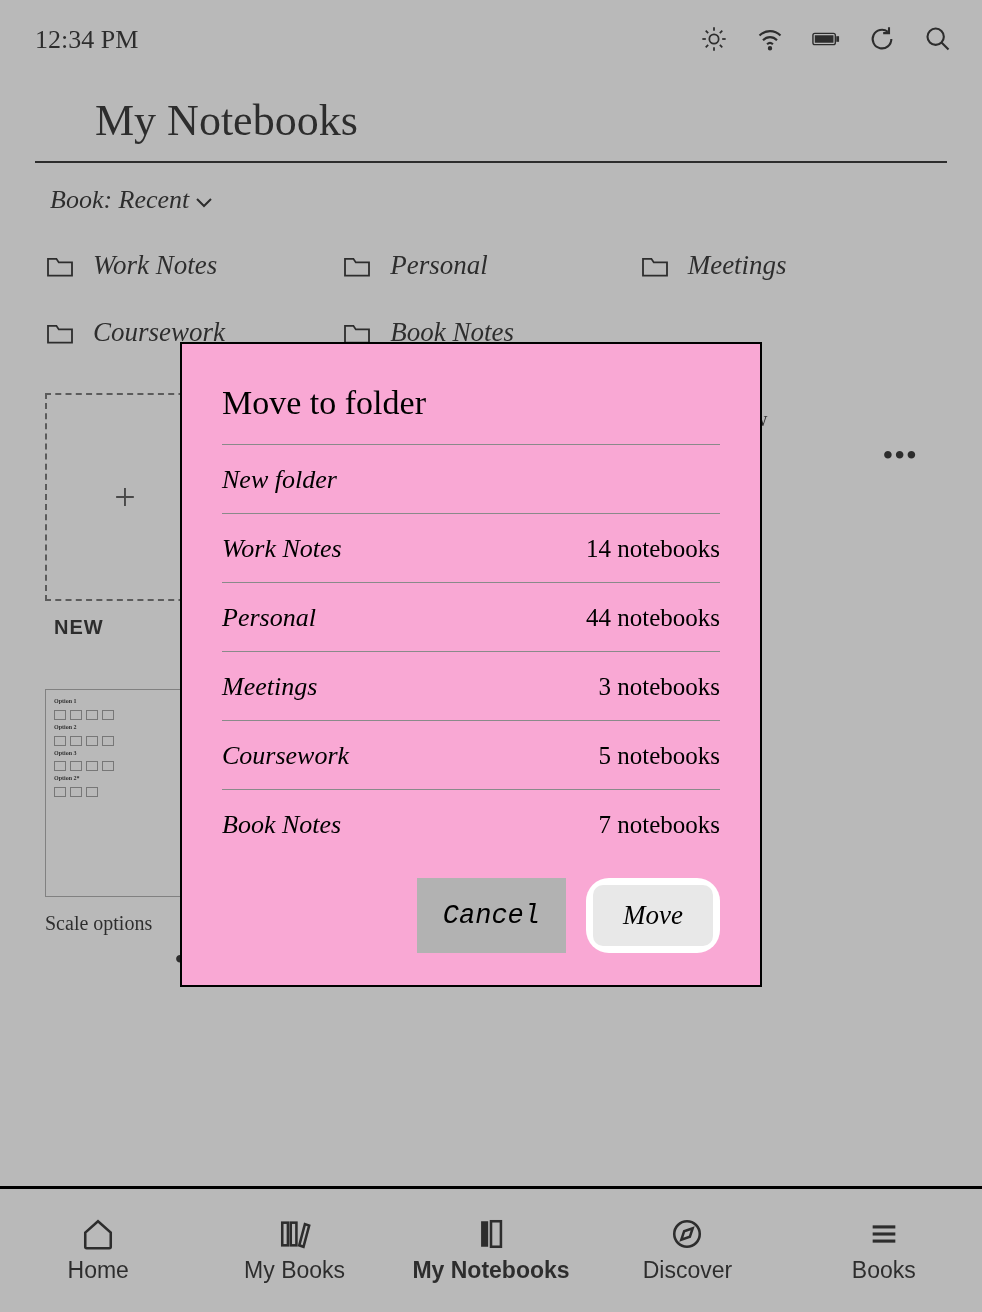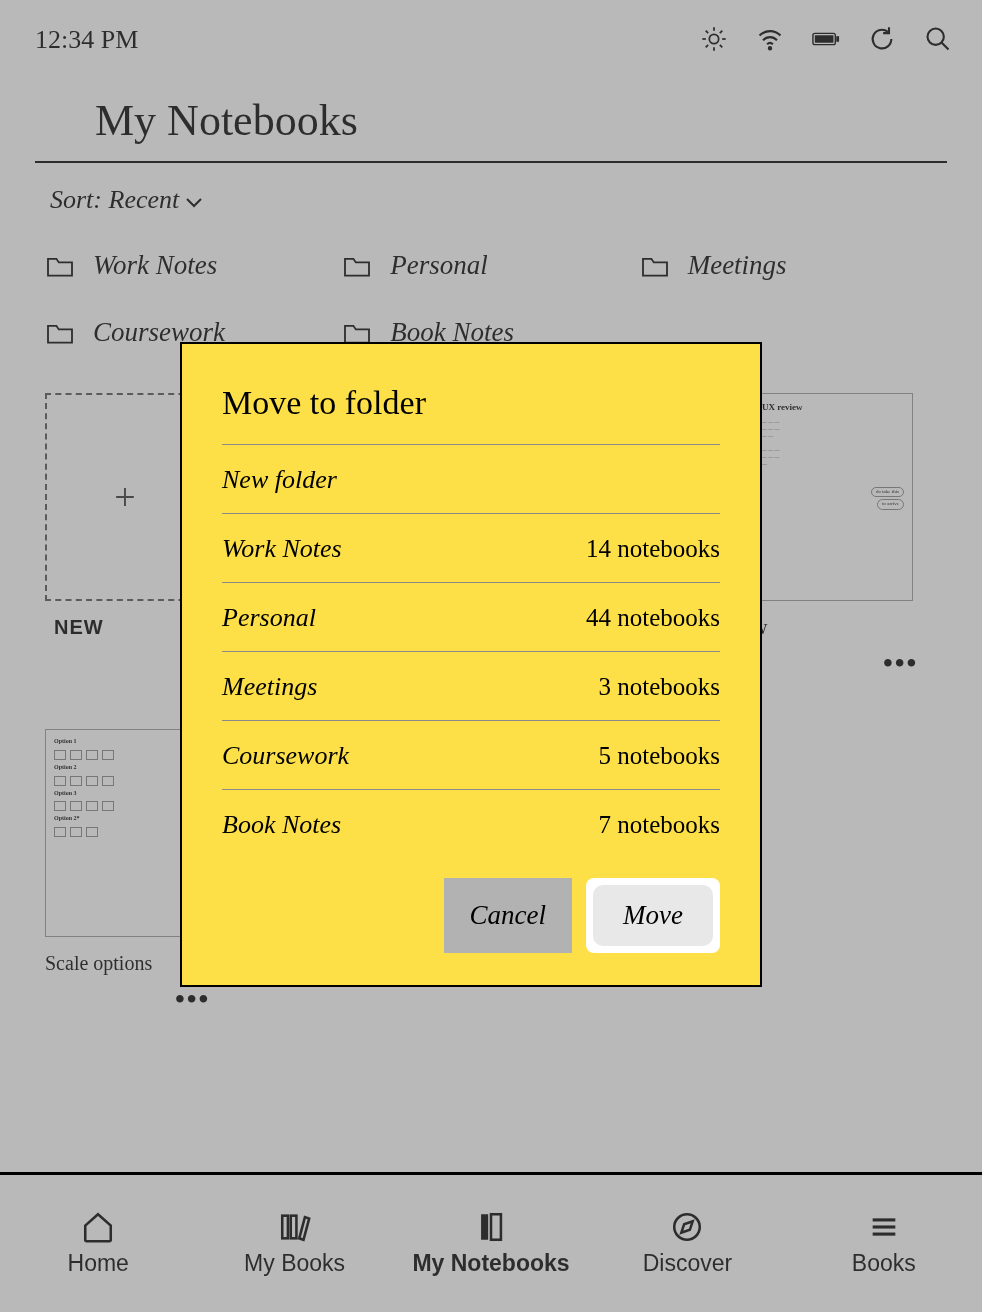--- a/index.html
+++ b/index.html
@@ -168,21 +168,21 @@
       background: rgba(100,100,100,0.45);
       pointer-events: none;
     }
     
     
     .modal {
       position: absolute;
       left: 180px;
       top: 342px;
       width: 582px;
-      background: #fde047;
+      background: #f9a8d4;
       border: 2px solid #000;
       padding: 40px 40px 32px 40px;
       z-index: 10;
       font-size: 27px;
     }
     .modal-title {
       font-size: 34px;
       padding-bottom: 22px;
       border-bottom: 1px solid #8a8a8a;
     }
@@ -210,48 +210,48 @@
       display: flex;
       justify-content: flex-end;
       gap: 0;
       margin-top: 20px;
     }
     .btn-cancel {
       background: #b2b2b2;
       padding: 15px 26px;
       font-style: italic;
       font-size: 27px;
-      font-family: Liberation Serif, serif;
+      font-family: Liberation Mono, monospace;
       border: none;
       cursor: pointer;
     }
     .btn-move-wrap {
       background: #fff;
       padding: 7px;
-      margin-left: 14px;
-      border-radius: 8px;
+      margin-left: 20px;
+      border-radius: 23px;
     }
     .btn-move {
       background: #e8e8e8;
       padding: 15px 30px;
       font-style: italic;
       font-size: 27px;
       font-family: inherit;
       border: none;
       border-radius: 10px;
       cursor: pointer;
     }
     
     
     .tabbar {
       position: absolute;
       bottom: 0;
       left: 0;
       right: 0;
-      height: 140px;
+      height: 126px;
       border-top: 3px solid #000;
       display: flex;
       background: #fff;
       z-index: 20;
     }
     .tab {
       flex: 1;
       display: flex;
       flex-direction: column;
       align-items: center;
@@ -321,21 +321,21 @@
         </svg>
     </span>
   </div>
 </div>
 
 <div class="header">
   <div class="page-title">My Notebooks</div>
 </div>
 
 <div class="sort-row">
-  <span>Sort: Recent</span>
+  <span>Book: Recent</span>
   <span>
     <svg width="18" height="12" viewBox="0 0 18 12" fill="none" stroke="#000" stroke-width="2">
         <polyline points="2,3 9,10 16,3"></polyline>
       </svg>
   </span>
 </div>
 
 <div class="folders">
   <div class="folder-item">
     <svg class="folder-icon" viewBox="0 0 24 20" fill="none" stroke="#000" stroke-width="1.5">
@@ -375,32 +375,20 @@
       <span class="plus-sign">+</span>
     </div>
     <div class="notebook-label new">NEW</div>
   </div>
 
   <div class="notebook-card" style="visibility:hidden">
     
   </div>
 
   <div class="notebook-card" style="margin-left:60px">
-    <div class="notebook-thumb">
-      <div class="thumb-content">
-        <div class="t-title">UX review</div>
-        <div style="font-size:5px;line-height:1.4">— — —<br>— — —<br>— —<br><br>— — —<br>— — —<br>—</div>
-        <div class="pill-row">
-          <span class="pill">do take this</span>
-        </div>
-        <div class="pill-row" style="margin-top:2px">
-          <span class="pill">to arrive</span>
-        </div>
-      </div>
-    </div>
     <div class="notebook-label">w</div>
     <div class="notebook-menu">•••</div>
   </div>
 
   <div class="notebook-card">
     <div class="notebook-thumb">
       <div class="thumb-content">
         <div style="font-weight:bold;font-size:6px">Option 1</div>
         <div class="boxes-row">
             <div class="mini-box"></div>

